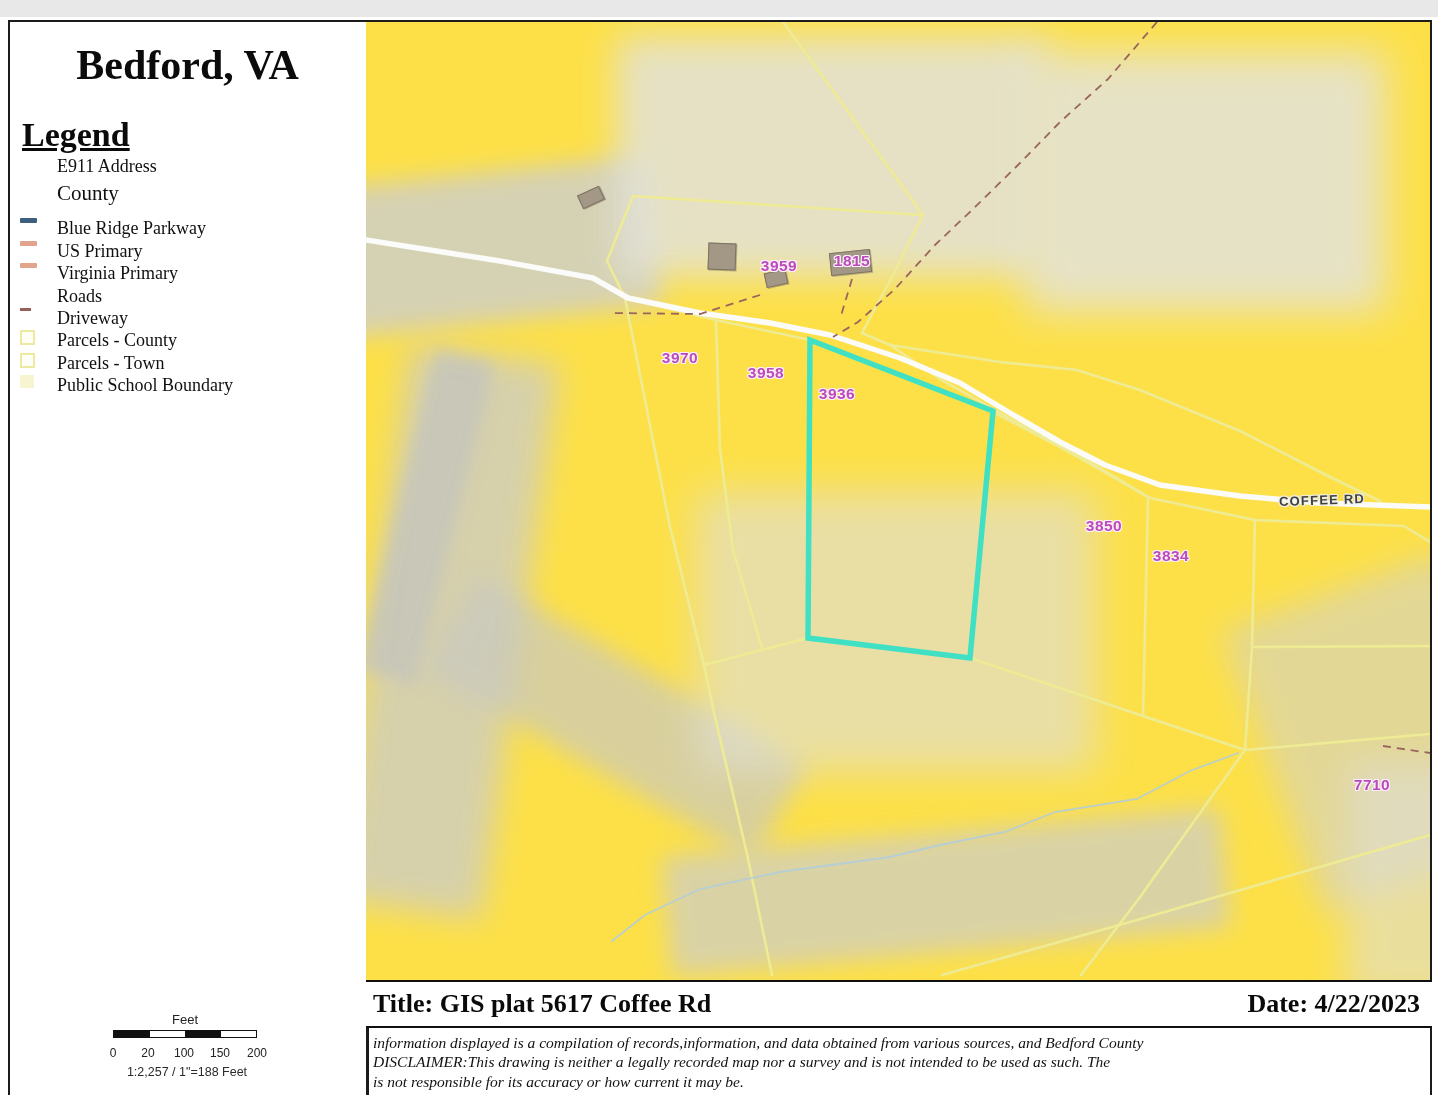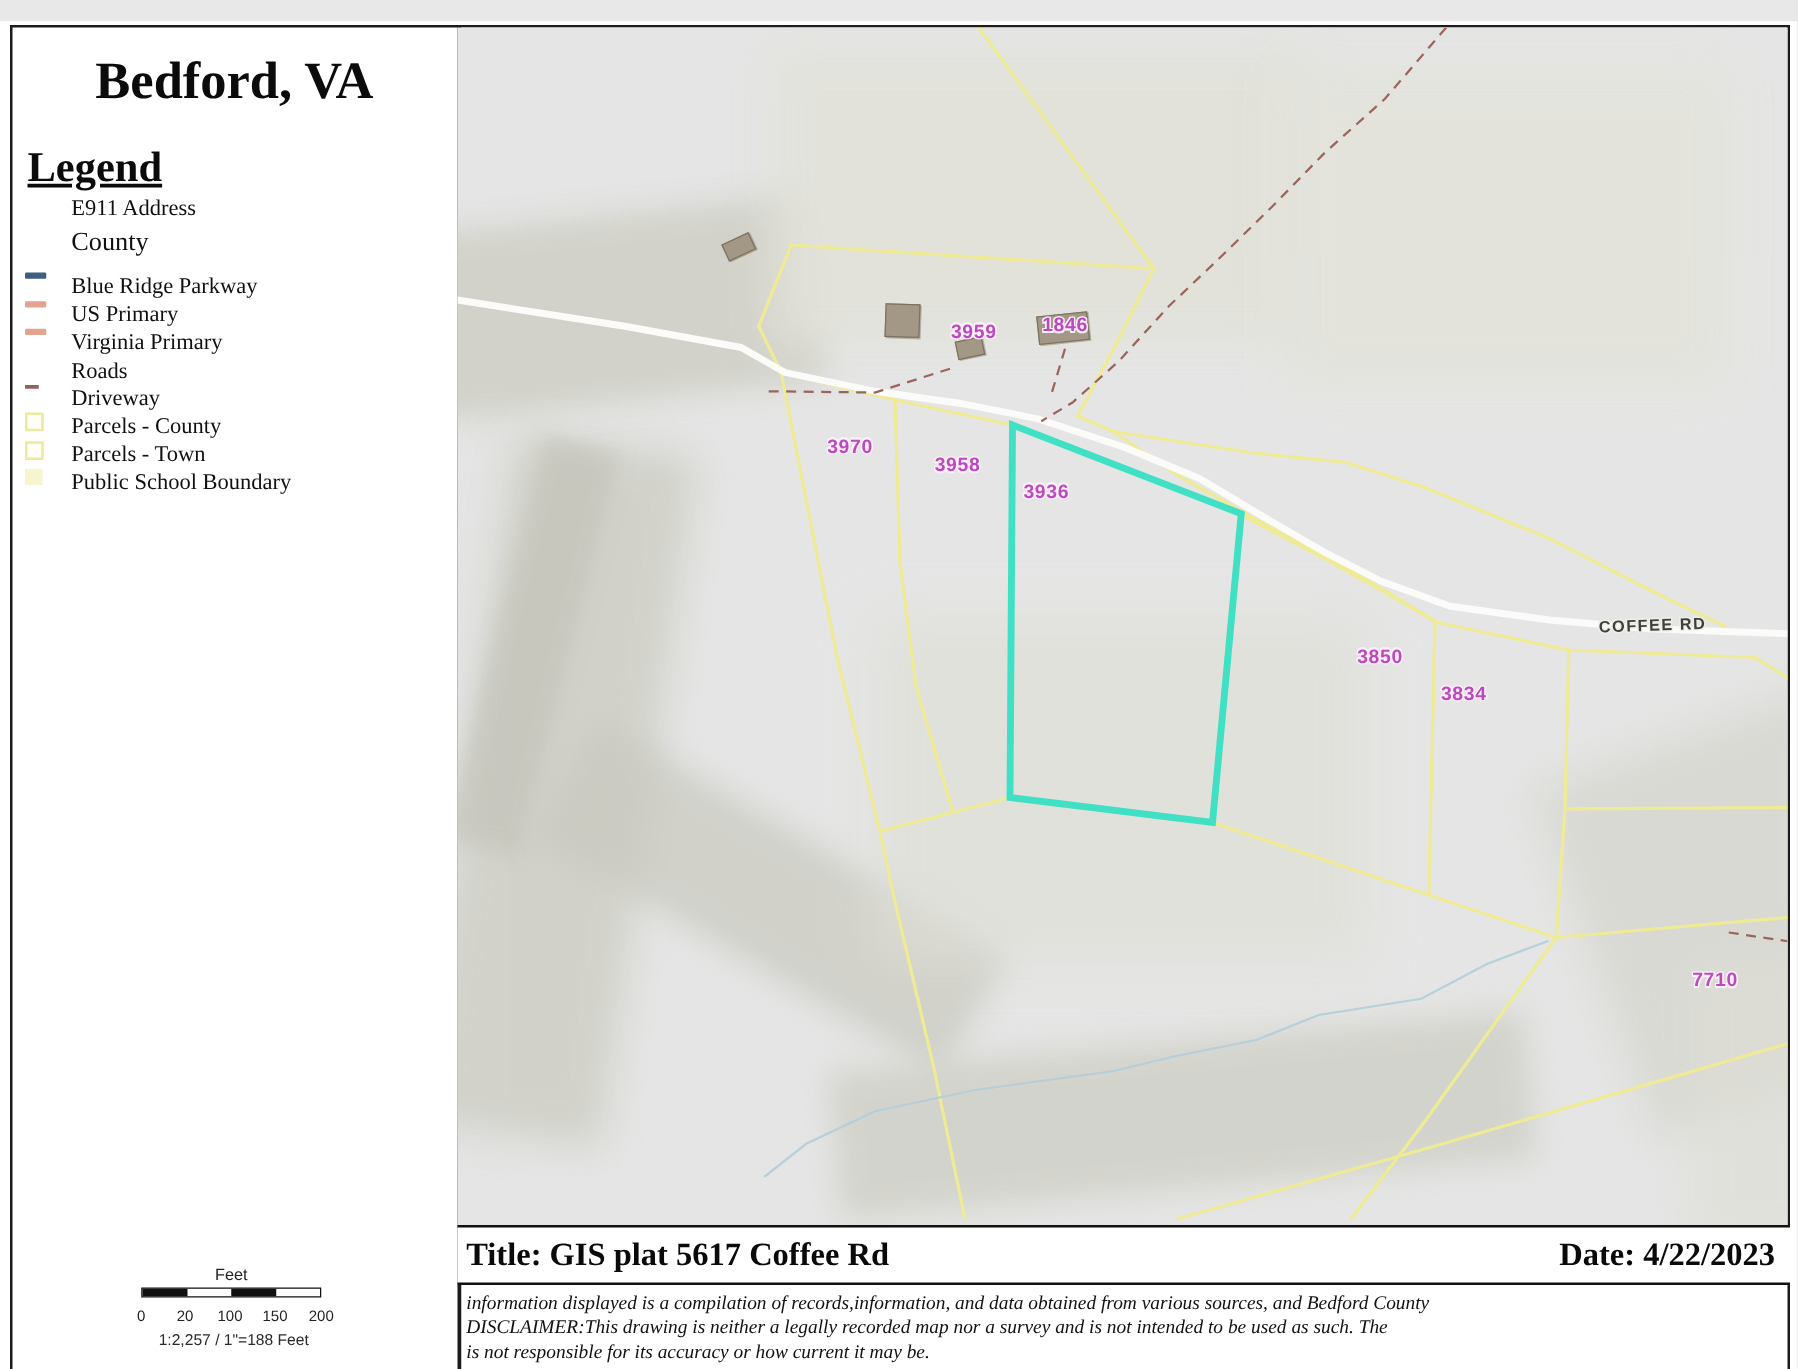--- a/index.html
+++ b/index.html
@@ -32,21 +32,21 @@
         border:1.5px solid #111;box-sizing:border-box;display:flex;background:#fff;}
   .scalebar b{flex:1;}
   .scalebar b:nth-child(odd){background:#111;}
   .tick{position:absolute;top:1029px;transform:translateX(-50%);
         font-family:"Liberation Sans",sans-serif;font-size:12px;color:#222;}
   .ratio{position:absolute;left:97px;top:1048px;width:180px;text-align:center;
         font-family:"Liberation Sans",sans-serif;font-size:12.5px;color:#2a2a2a;}
 
   
   .map{position:absolute;left:366px;top:5px;width:1064px;height:958px;
-       background:#e5e5e5;overflow:hidden;text-align:center;}
+       background:#fde047;overflow:hidden;text-align:center;}
   .terr{position:absolute;}
   .map svg{position:absolute;left:0;top:0;}
   .bldg{position:absolute;background:#a39885;border:1px solid #7e7260;box-sizing:border-box;
         box-shadow:1px 1px 0 rgba(90,80,60,.35);}
   .plabel{position:absolute;transform:translate(-50%,-50%);
         font-family:"Liberation Sans",sans-serif;font-weight:bold;font-size:15.5px;
         color:#bb4abb;letter-spacing:.5px;white-space:nowrap;
         text-shadow:-1px -1px 0 #fdeefb,1px -1px 0 #fdeefb,-1px 1px 0 #fdeefb,
                     1px 1px 0 #fdeefb,0 -1px 0 #fff,0 1px 0 #fff,-1px 0 0 #fff,1px 0 0 #fff;}
   .rdlabel{position:absolute;transform:translate(-50%,-50%) rotate(-2deg);
@@ -192,21 +192,21 @@
 
       <polygon points="810,323 993,394 970,641 808,621" stroke="#3fe0c4" stroke-width="5.5" fill="none" stroke-linejoin="miter"></polygon>
     </svg>
 
     <div class="bldg" style="left:213px;top:168px;width:24px;height:15px;transform:rotate(-25deg)"></div>
     <div class="bldg" style="left:342px;top:221px;width:28px;height:27px;transform:rotate(2deg)"></div>
     <div class="bldg" style="left:399px;top:249px;width:22px;height:15px;transform:rotate(-12deg)"></div>
     <div class="bldg" style="left:464px;top:229px;width:41px;height:23px;transform:rotate(-6deg)"></div>
 
     <span class="plabel" style="left:413px;top:244px">3959</span>
-    <span class="plabel" style="left:486px;top:239px">1846</span>
+    <span class="plabel" style="left:486px;top:239px">1815</span>
     <span class="plabel" style="left:314px;top:336px">3970</span>
     <span class="plabel" style="left:400px;top:351px">3958</span>
     <span class="plabel" style="left:471px;top:372px">3936</span>
     <span class="plabel" style="left:738px;top:504px">3850</span>
     <span class="plabel" style="left:805px;top:534px">3834</span>
     <span class="plabel" style="left:1006px;top:763px">7710</span>
     <span class="rdlabel" style="left:956px;top:478px">COFFEE RD</span>
   </div>
 
   <div class="titlebar">

